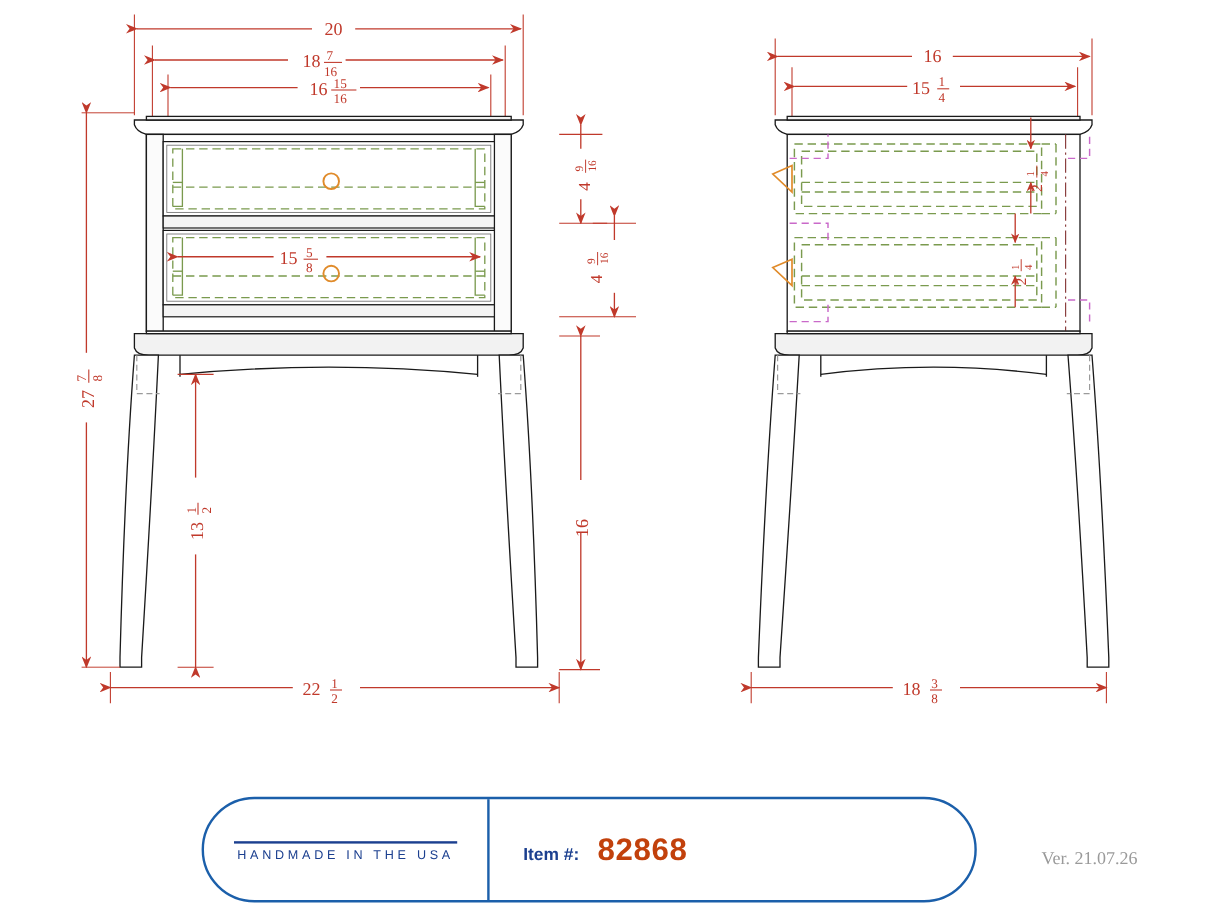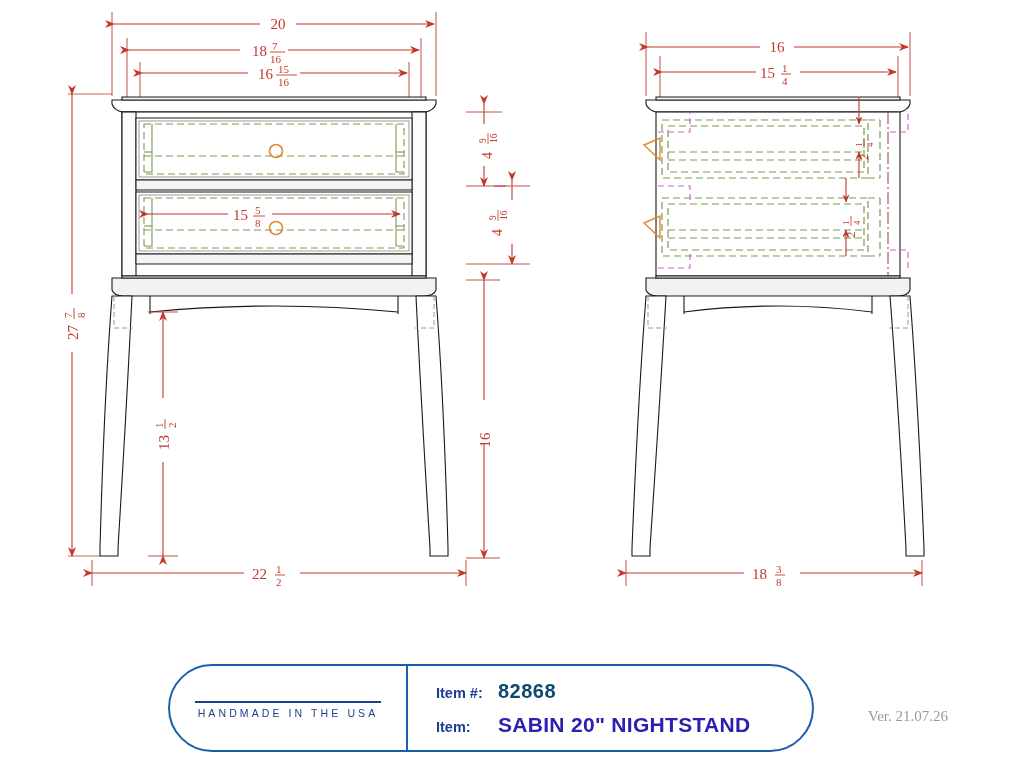--- a/index.html
+++ b/index.html
@@ -23,21 +23,21 @@
     font-size:30px; letter-spacing:1px; color:#1b3f8f; white-space:nowrap;
   }
   #tb-logo .brand .cap{font-size:38px;}
   #tb-logo .rule{width:186px;height:2px;background:#1b3f8f;margin:3px 0 4px;}
   #tb-logo .tag{font-size:10.5px;letter-spacing:3.1px;color:#1b3f8f;
                 white-space:nowrap;}
   #tb-fields{flex:1; display:flex; flex-direction:column;
              justify-content:center; padding-left:28px; gap:10px;}
   .tb-row{display:flex; align-items:baseline;}
   .tb-label{width:62px; font-size:14.5px; color:#1b3f8f; font-weight:bold;}
-  .tb-val-num{font-size:20px; color:#0c4a6e; font-weight:bold;
+  .tb-val-num{font-size:26px; color:#c2410c; font-weight:bold;
               letter-spacing:0.5px;}
   .tb-val-name{font-size:21px; color:#2a21b0; font-weight:bold;
                letter-spacing:0.3px;}
   #version{position:absolute; left:868px; top:708px;
            font-size:15px; color:#9a9a9a;font-family:Liberation Serif, serif;}
 
   
   .dimtxt{font-family:"Liberation Serif", serif; fill:#c0392b;}
 </style>
 </head>
@@ -362,22 +362,18 @@
 <div id="titleblock">
   <div id="tb-logo">
     <div class="rule"></div>
     <div class="tag">HANDMADE IN THE USA</div>
   </div>
   <div id="tb-fields">
     <div class="tb-row">
       <span class="tb-label">Item #:</span>
       <span class="tb-val-num">82868</span>
     </div>
-    <div class="tb-row">
-      <span class="tb-label">Item:</span>
-      <span class="tb-val-name">SABIN 20" NIGHTSTAND</span>
-    </div>
   </div>
 </div>
 
 <div id="version">Ver. 21.07.26</div>
 
 </div>
 
 </body></html>

